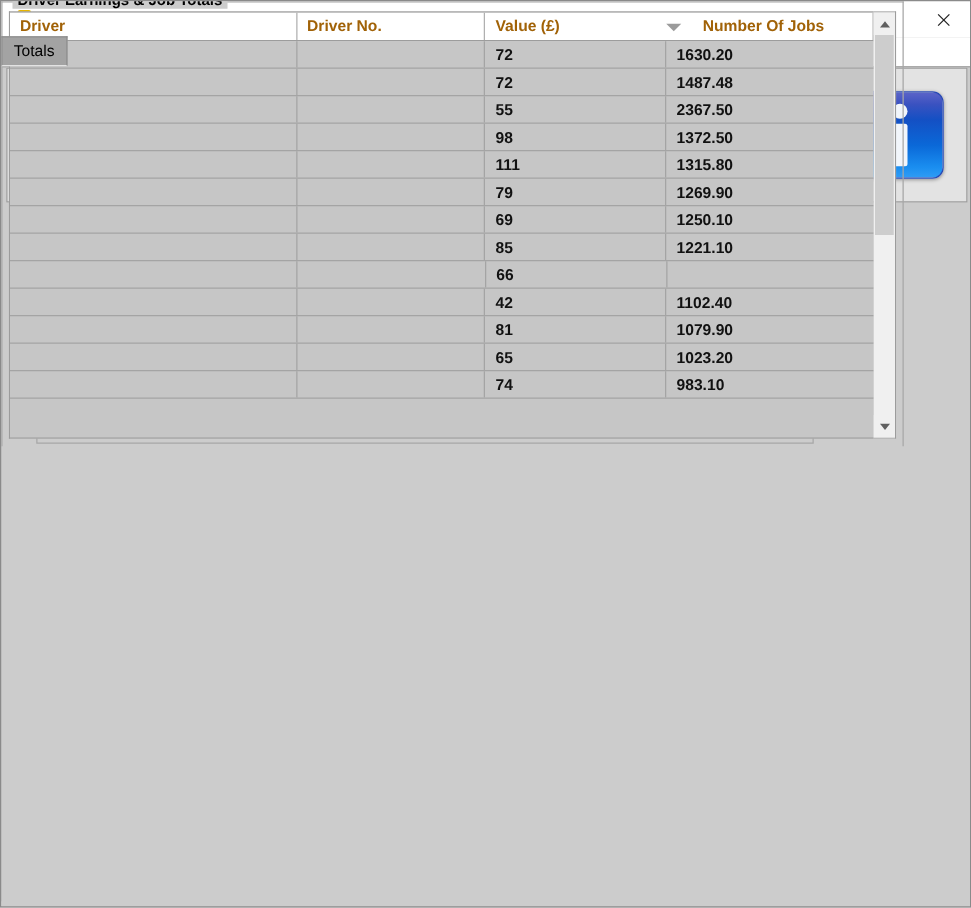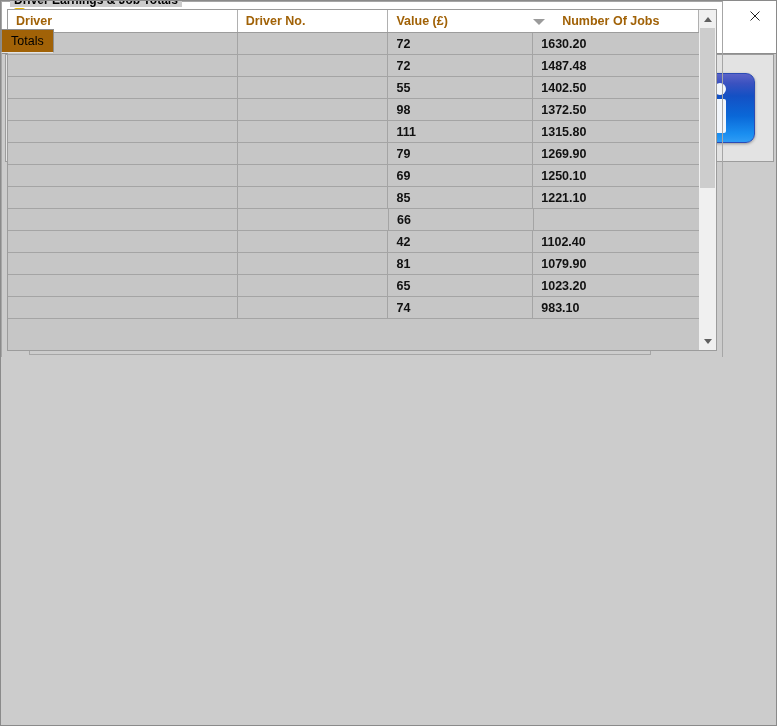--- a/index.html
+++ b/index.html
@@ -108,21 +108,21 @@
     background: #ffffff;
     border-left: 1px solid #aaaaaa;
     border-right: 1px solid #aaaaaa;
     border-top: 1px solid #aaaaaa;
     display: flex;
     align-items: center;
     white-space: nowrap;
     margin-right: -1px;
   }
   .tab.active {
-    background: #a16207;
+    background: #a3a3a3;
     border-left: 1px solid #8e8e8e;
     border-right: 1px solid #8e8e8e;
     border-top: 1px solid #8e8e8e;
     border-bottom: 1px solid #e3e3e3;
     height: 24px;
     position: relative;
     z-index: 3;
   }
 
   
@@ -635,21 +635,21 @@
             <div class="grid-row">
               <div class="gc col-driver"></div>
               <div class="gc col-driverno"></div>
               <div class="gc col-jobs">72</div>
               <div class="gc col-value">1487.48</div>
             </div>
             <div class="grid-row">
               <div class="gc col-driver"></div>
               <div class="gc col-driverno"></div>
               <div class="gc col-jobs">55</div>
-              <div class="gc col-value">1402.50</div>
+              <div class="gc col-value">2367.50</div>
             </div>
             <div class="grid-row">
               <div class="gc col-driver"></div>
               <div class="gc col-driverno"></div>
               <div class="gc col-jobs">98</div>
               <div class="gc col-value">1372.50</div>
             </div>
             <div class="grid-row">
               <div class="gc col-driver"></div>
               <div class="gc col-driverno"></div>

